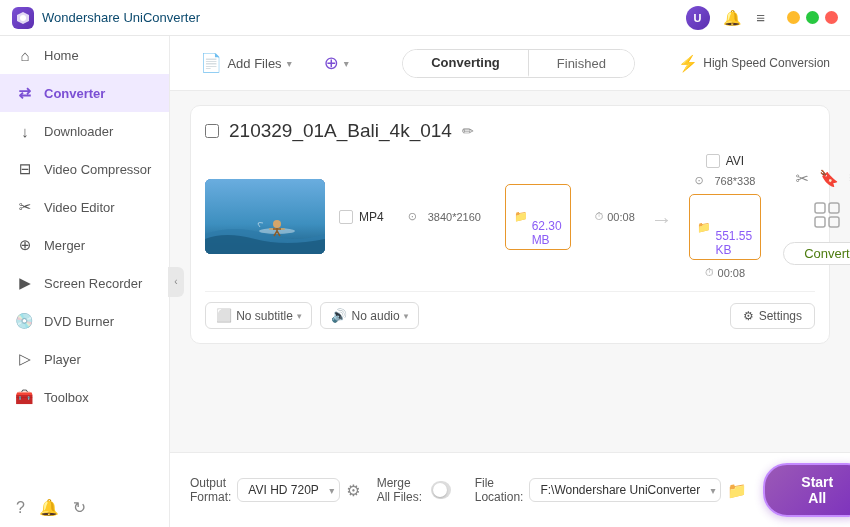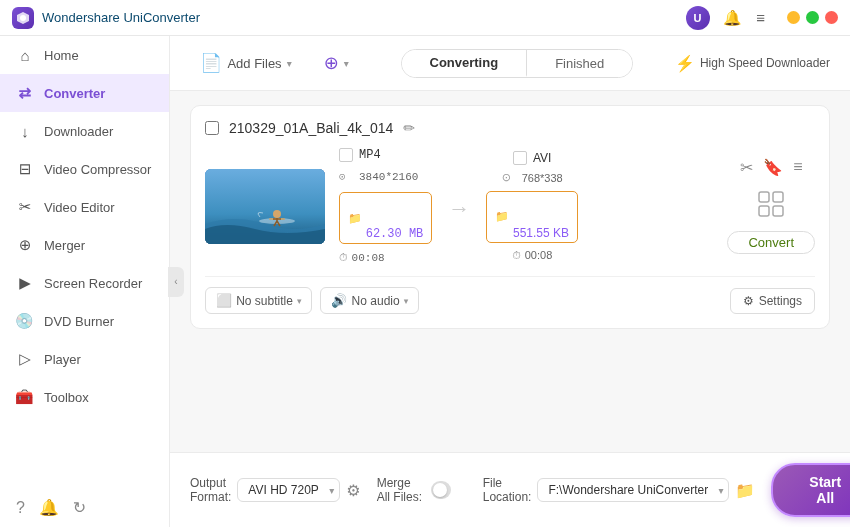--- a/index.html
+++ b/index.html
@@ -204,21 +204,21 @@
       padding: 14px;
       border: 1px solid #eaeaea;
     }
     .file-card-header {
       display: flex;
       align-items: center;
       gap: 10px;
       margin-bottom: 12px;
     }
     .file-title {
-      font-size: 14px;
+      font-size: 19px;
       font-weight: 500;
       color: #333;
     }
     .file-edit-icon {
       color: #888;
       cursor: pointer;
       font-size: 14px;
     }
     .file-card-body {
       display: flex;
@@ -243,23 +243,22 @@
     }
 
     .file-info-section {
       display: flex;
       align-items: center;
       gap: 16px;
       flex: 1;
     }
     .file-source {
       display: flex;
-      flex-direction: column;
-      gap: 8px;
-      font-family: Liberation Mono, monospace;
+      flex-direction: row;
+      gap: 24px;
     }
     .format-row {
       display: flex;
       align-items: center;
       gap: 6px;
     }
     .format-checkbox {
       width: 14px;
       height: 14px;
       border: 1.5px solid #ccc;
@@ -591,21 +590,21 @@
 
       <div class="tabs-wrapper">
         <div class="tabs">
           <button class="tab active">Converting</button>
           <button class="tab">Finished</button>
         </div>
       </div>
 
       <div class="speed-btn">
         <span class="speed-icon">⚡</span>
-        <span>High Speed Downloader</span>
+        <span>High Speed Conversion</span>
       </div>
     </div>
 
     <div class="file-area">
       <div class="file-card">
 
         <div class="file-card-header">
           <input type="checkbox" style="width: 14px; height: 14px;">
           <span class="file-title">210329_01A_Bali_4k_014</span>
           <span class="file-edit-icon">✏</span>
@@ -735,21 +734,21 @@
         <span style="font-size:16px;color:#888;cursor:pointer;">⚙</span>
       </div>
 
       <div class="merge-toggle">
         <span>Merge All Files:</span>
         <div class="toggle-switch">
           <div class="toggle-knob"></div>
         </div>
       </div>
 
-      <div class="bottom-field" style="margin-left:16px;">
+      <div class="bottom-field" style="margin-left:8px;">
         <span>File Location:</span>
         <div class="select-wrapper">
           <select class="bottom-select">
             <option>F:\Wondershare UniConverter</option>
           </select>
         </div>
         <span class="folder-icon">📁</span>
       </div>
 
       <button class="start-all-btn">Start All</button>

